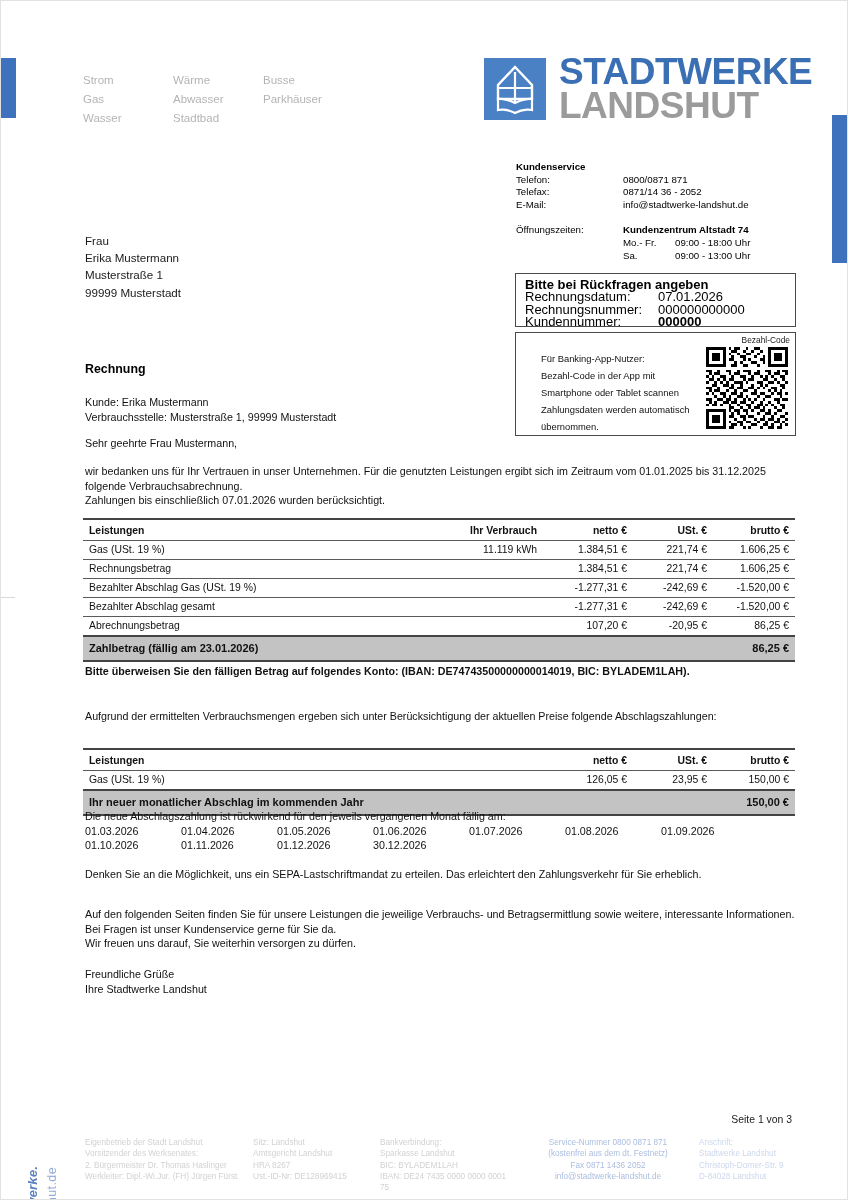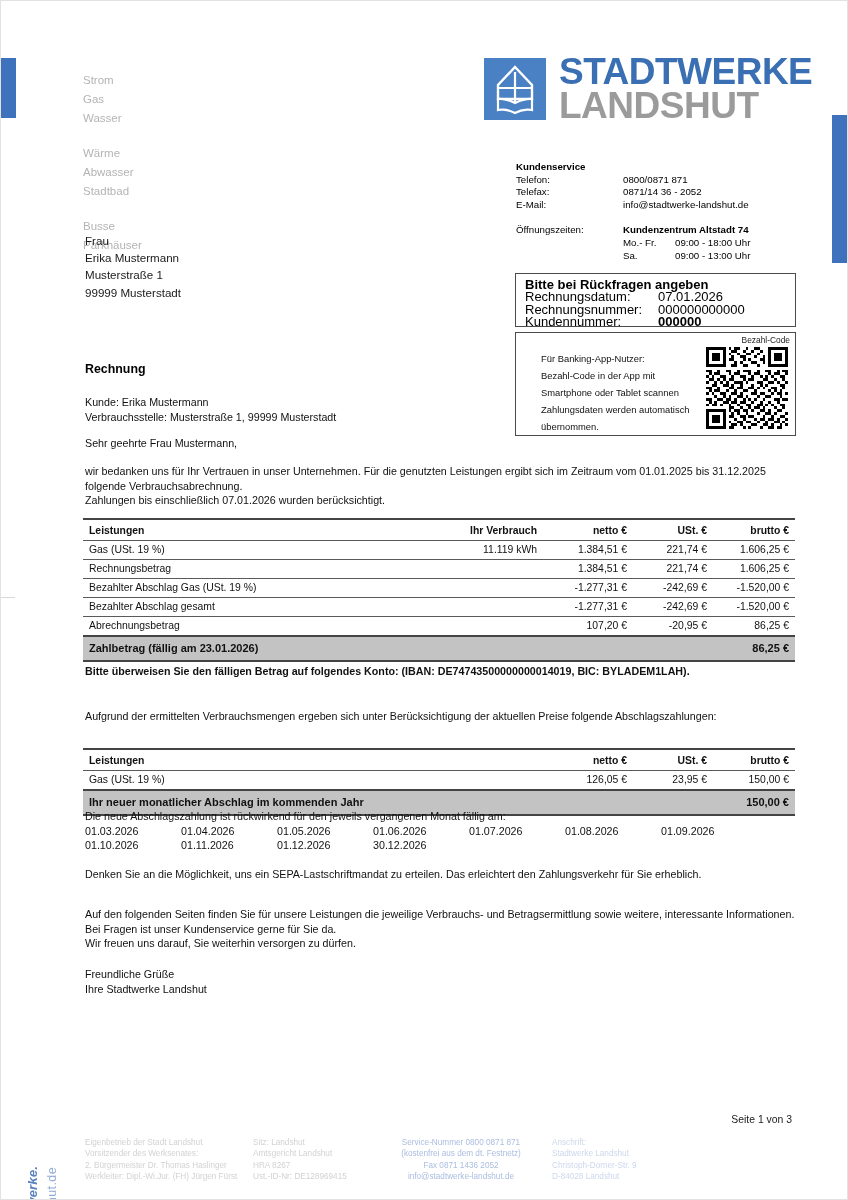--- a/index.html
+++ b/index.html
@@ -26,22 +26,22 @@
     width: 15px; height: 148px;
     background: #3f72bd;
   }
   .fold-mark {
     position: absolute; left: 0; top: 596px;
     width: 14px; height: 1px; background: #d8d8d8;
   }
   
   .services {
     position: absolute; left: 82px; top: 70px;
-    display: flex; gap: 16px;
-    font-size: 11.5px; color: #b4b4b4; line-height: 19px; flex-direction: column;
+    display: flex; gap: 8px;
+    font-size: 11.5px; color: #b4b4b4; line-height: 19px;
   }
   .services .col { width: 82px; }
   
   .logo { position: absolute; left: 483px; top: 54px; display: flex; align-items: center; }
   .logo-mark {
     width: 62px; height: 62px; background: #4a80c4;
     position: relative; flex: none;
   }
   .logo-text { margin-left: 13px; line-height: 0.92; }
   .logo-l1 { font-size: 37px; font-weight: bold; color: #3a6fb4; letter-spacing: -0.5px; }
@@ -647,20 +647,24 @@
 
   <div class="footer">
     <div class="fc fc1" style="white-space:pre-line">Eigenbetrieb der Stadt Landshut
 Vorsitzender des Werksenates:
 2. Bürgermeister Dr. Thomas Haslinger
 Werkleiter: Dipl.-Wi.Jur. (FH) Jürgen Fürst</div>
     <div class="fc fc2" style="white-space:pre-line">Sitz: Landshut
 Amtsgericht Landshut
 HRA 8267
 Ust.-ID-Nr: DE128969415</div>
+    <div class="fc fc3" style="white-space:pre-line">Bankverbindung:
+Sparkasse Landshut
+BIC: BYLADEM1LAH
+IBAN: DE24 7435 0000 0000 0001 75</div>
     <div class="fc fc4" style="white-space:pre-line">Service-Nummer 0800 0871 871
 (kostenfrei aus dem dt. Festnetz)
 Fax 0871 1436 2052
 info@stadtwerke-landshut.de</div>
     <div class="fc fc5" style="white-space:pre-line">Anschrift:
 Stadtwerke Landshut
 Christoph-Dorner-Str. 9
 D-84028 Landshut</div>
   </div>
 

